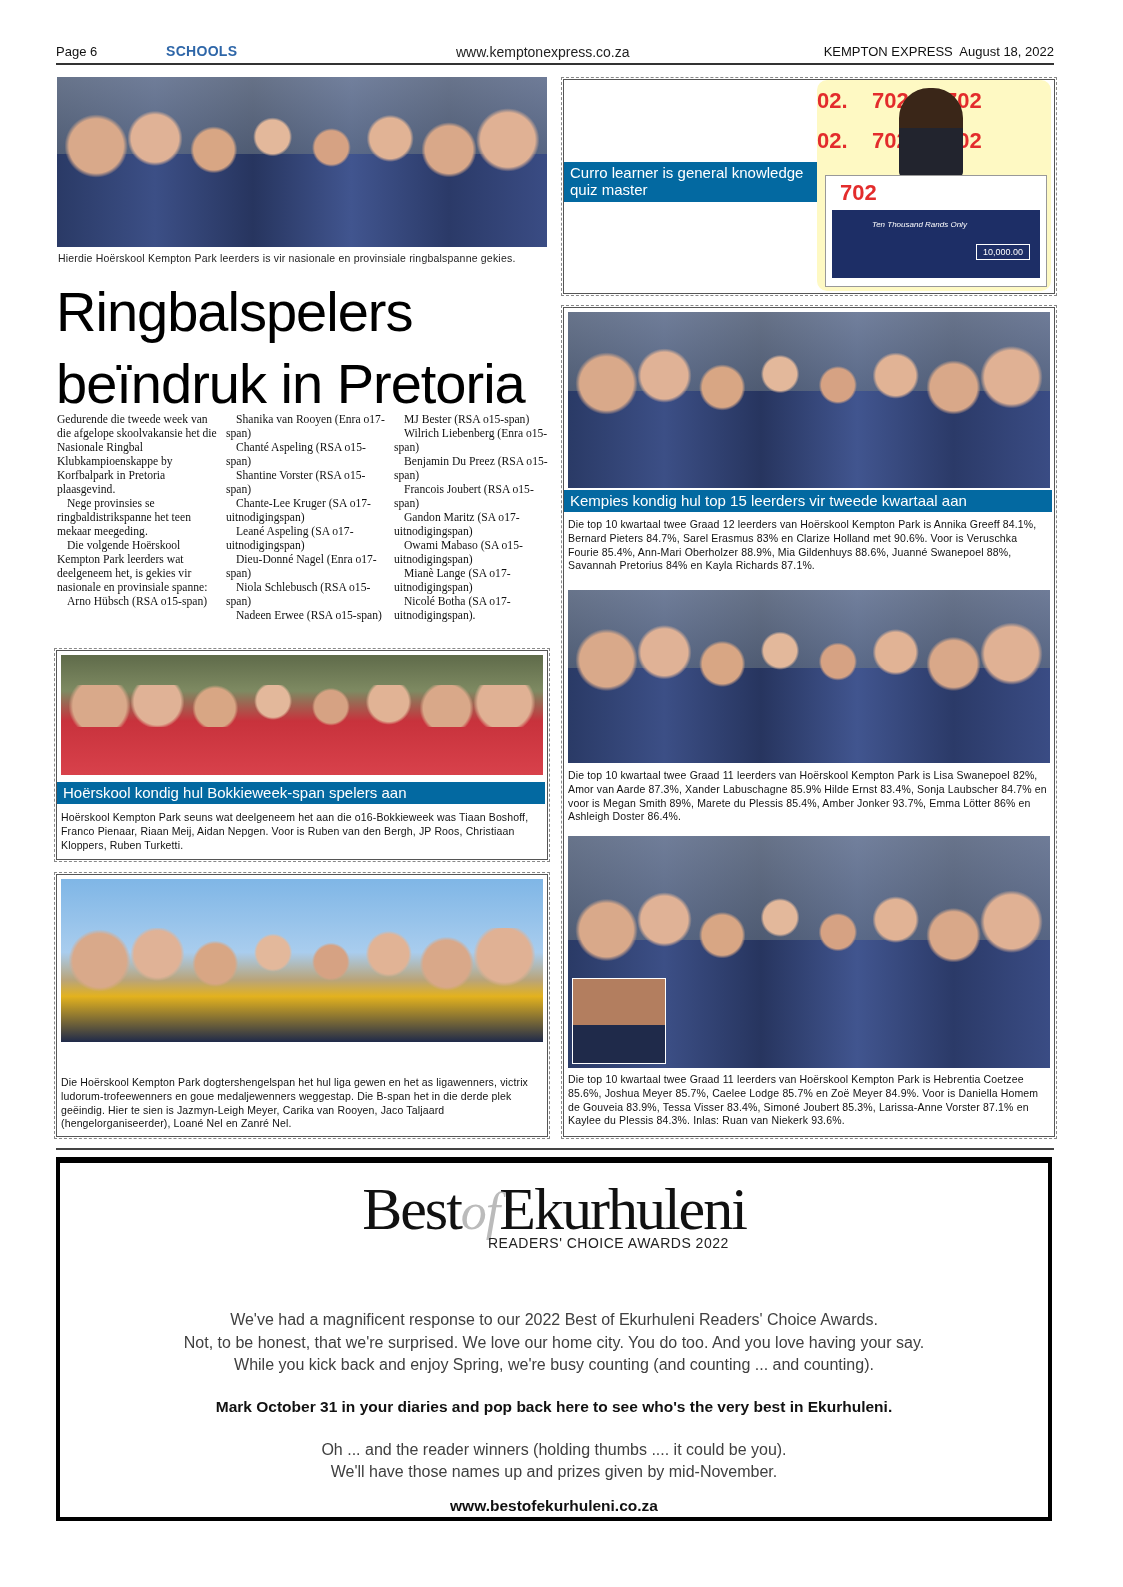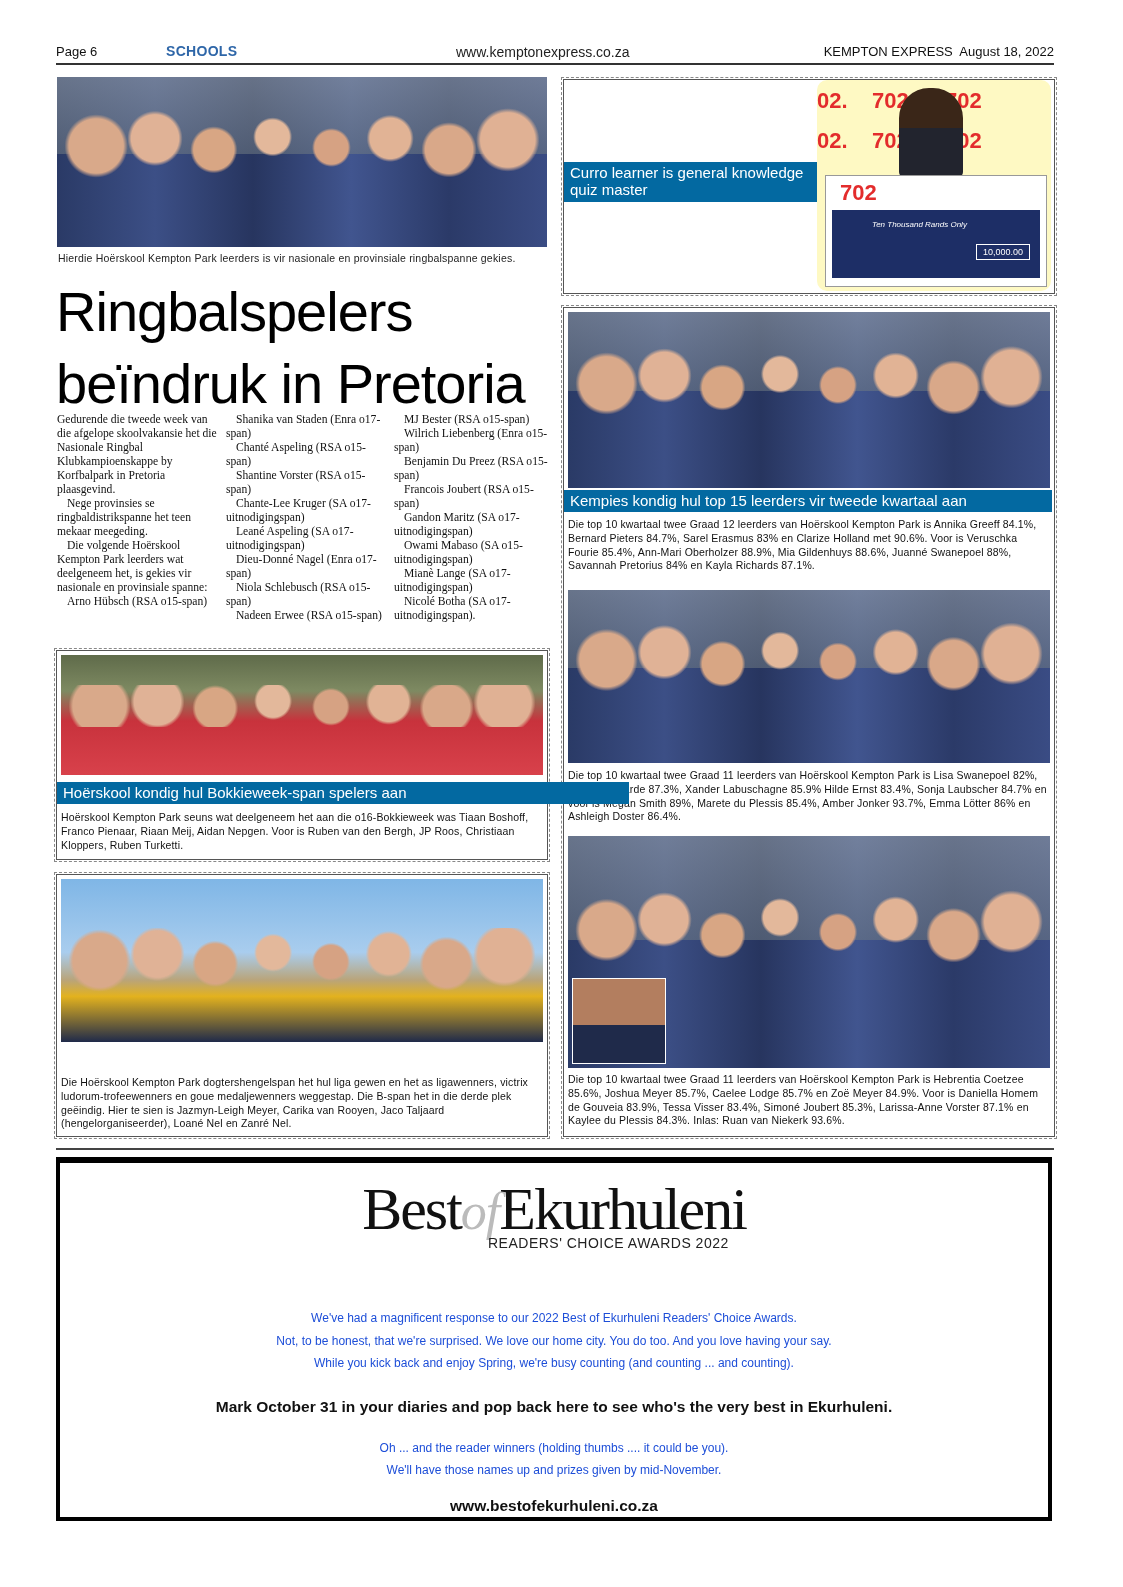--- a/index.html
+++ b/index.html
@@ -52,21 +52,21 @@
   .col { position:absolute; top:413px; width:160px; font-family:"Liberation Serif", serif; font-size:11.6px; line-height:14px; color:#111; }
   .col p { margin:0; text-indent:10px; }
   .col p.first { text-indent:0; }
 
   
   .ad-rule { top:1148px; left:56px; width:998px; height:2px; background:#444; }
   .ad { top:1157px; left:56px; width:996px; height:364px; border:4px solid #000; box-sizing:border-box; border-top-width:6px; }
   .ad-logo { position:absolute; left:0; right:0; top:14px; text-align:center; font-family:"Liberation Serif", serif; font-size:60px; line-height:64px; letter-spacing:-2px; color:#111; }
   .ad-logo .of { font-style:italic; color:#bbb; font-size:52px; letter-spacing:-1px; }
   .ad-sub { position:absolute; left:428px; top:72px; font-size:14px; letter-spacing:0.5px; color:#222; }
-  .ad-t { position:absolute; left:0; right:0; text-align:center; font-size:12px; color:#1d4ed8; }
+  .ad-t { position:absolute; left:0; right:0; text-align:center; font-size:16px; color:#404040; }
   .ad-b { font-weight:bold; color:#111; }
 </style>
 </head>
 <body>
 
 <div class="abs hdr">
   <span class="page">Page 6</span>
   <span class="sec">SCHOOLS</span>
   <span class="url">www.kemptonexpress.co.za</span>
   <span class="pub"><span>KEMPTON EXPRESS</span>&nbsp; <span>August 18, 2022</span></span>
@@ -83,21 +83,21 @@
   <div>beïndruk in Pretoria</div>
 </div>
 
 <div class="col" style="left:57px;">
   <p class="first">Gedurende die tweede week van die afgelope skoolvakansie het die Nasionale Ringbal Klubkampioenskappe by Korfbalpark in Pretoria plaasgevind.</p>
   <p>Nege provinsies se ringbaldistrikspanne het teen mekaar meegeding.</p>
   <p>Die volgende Hoërskool Kempton Park leerders wat deelgeneem het, is gekies vir nasionale en provinsiale spanne:</p>
   <p>Arno Hübsch (RSA o15-span)</p>
 </div>
 <div class="col" style="left:226px;">
-  <p>Shanika van Staden (Enra o17-span)</p>
+  <p>Shanika van Rooyen (Enra o17-span)</p>
   <p>Chanté Aspeling (RSA o15-span)</p>
   <p>Shantine Vorster (RSA o15-span)</p>
   <p>Chante-Lee Kruger (SA o17-uitnodigingspan)</p>
   <p>Leané Aspeling (SA o17-uitnodigingspan)</p>
   <p>Dieu-Donné Nagel (Enra o17-span)</p>
   <p>Niola Schlebusch (RSA o15-span)</p>
   <p>Nadeen Erwee (RSA o15-span)</p>
 </div>
 <div class="col" style="left:394px;">
   <p>MJ Bester (RSA o15-span)</p>
@@ -144,21 +144,21 @@
       <div class="faces"></div>
       <div class="inset"></div>
     </div>
   <div class="cap" style="left:4px;top:765px;width:482px;">Die top 10 kwartaal twee Graad 11 leerders van Hoërskool Kempton Park is Hebrentia Coetzee 85.6%, Joshua Meyer 85.7%, Caelee Lodge 85.7% en Zoë Meyer 84.9%. Voor is Daniella Homem de Gouveia 83.9%, Tessa Visser 83.4%, Simoné Joubert 85.3%, Larissa-Anne Vorster 87.1% en Kaylee du Plessis 84.3%. Inlas: Ruan van Niekerk 93.6%.</div>
 </div>
 
 <div class="box" style="left:56px;top:650px;width:490px;height:208px;">
   <div class="photo ph-red" style="left:4px;top:4px;width:482px;height:120px;">
       <div class="faces" style="top:25%;height:35%;"></div>
     </div>
-  <div class="bluebar" style="left:0;top:131px;width:572px;height:22px;">Hoërskool kondig hul Bokkieweek-span spelers aan</div>
+  <div class="bluebar" style="left:0;top:131px;width:488px;height:22px;">Hoërskool kondig hul Bokkieweek-span spelers aan</div>
   <div class="cap" style="left:4px;top:160px;width:482px;">Hoërskool Kempton Park seuns wat deelgeneem het aan die o16-Bokkieweek was Tiaan Boshoff, Franco Pienaar, Riaan Meij, Aidan Nepgen. Voor is Ruben van den Bergh, JP Roos, Christiaan Kloppers, Ruben Turketti.</div>
 </div>
 
 <div class="box" style="left:56px;top:874px;width:490px;height:261px;">
   <div class="photo ph-fish" style="left:4px;top:4px;width:482px;height:163px;">
       <div class="faces" style="top:30%;height:40%;"></div>
     </div>
   <div class="cap" style="left:4px;top:201px;width:482px;">Die Hoërskool Kempton Park dogtershengelspan het hul liga gewen en het as ligawenners, victrix ludorum-trofeewenners en goue medaljewenners weggestap. Die B-span het in die derde plek geëindig. Hier te sien is Jazmyn-Leigh Meyer, Carika van Rooyen, Jaco Taljaard (hengelorganiseerder), Loané Nel en Zanré Nel.</div>
 </div>
 

